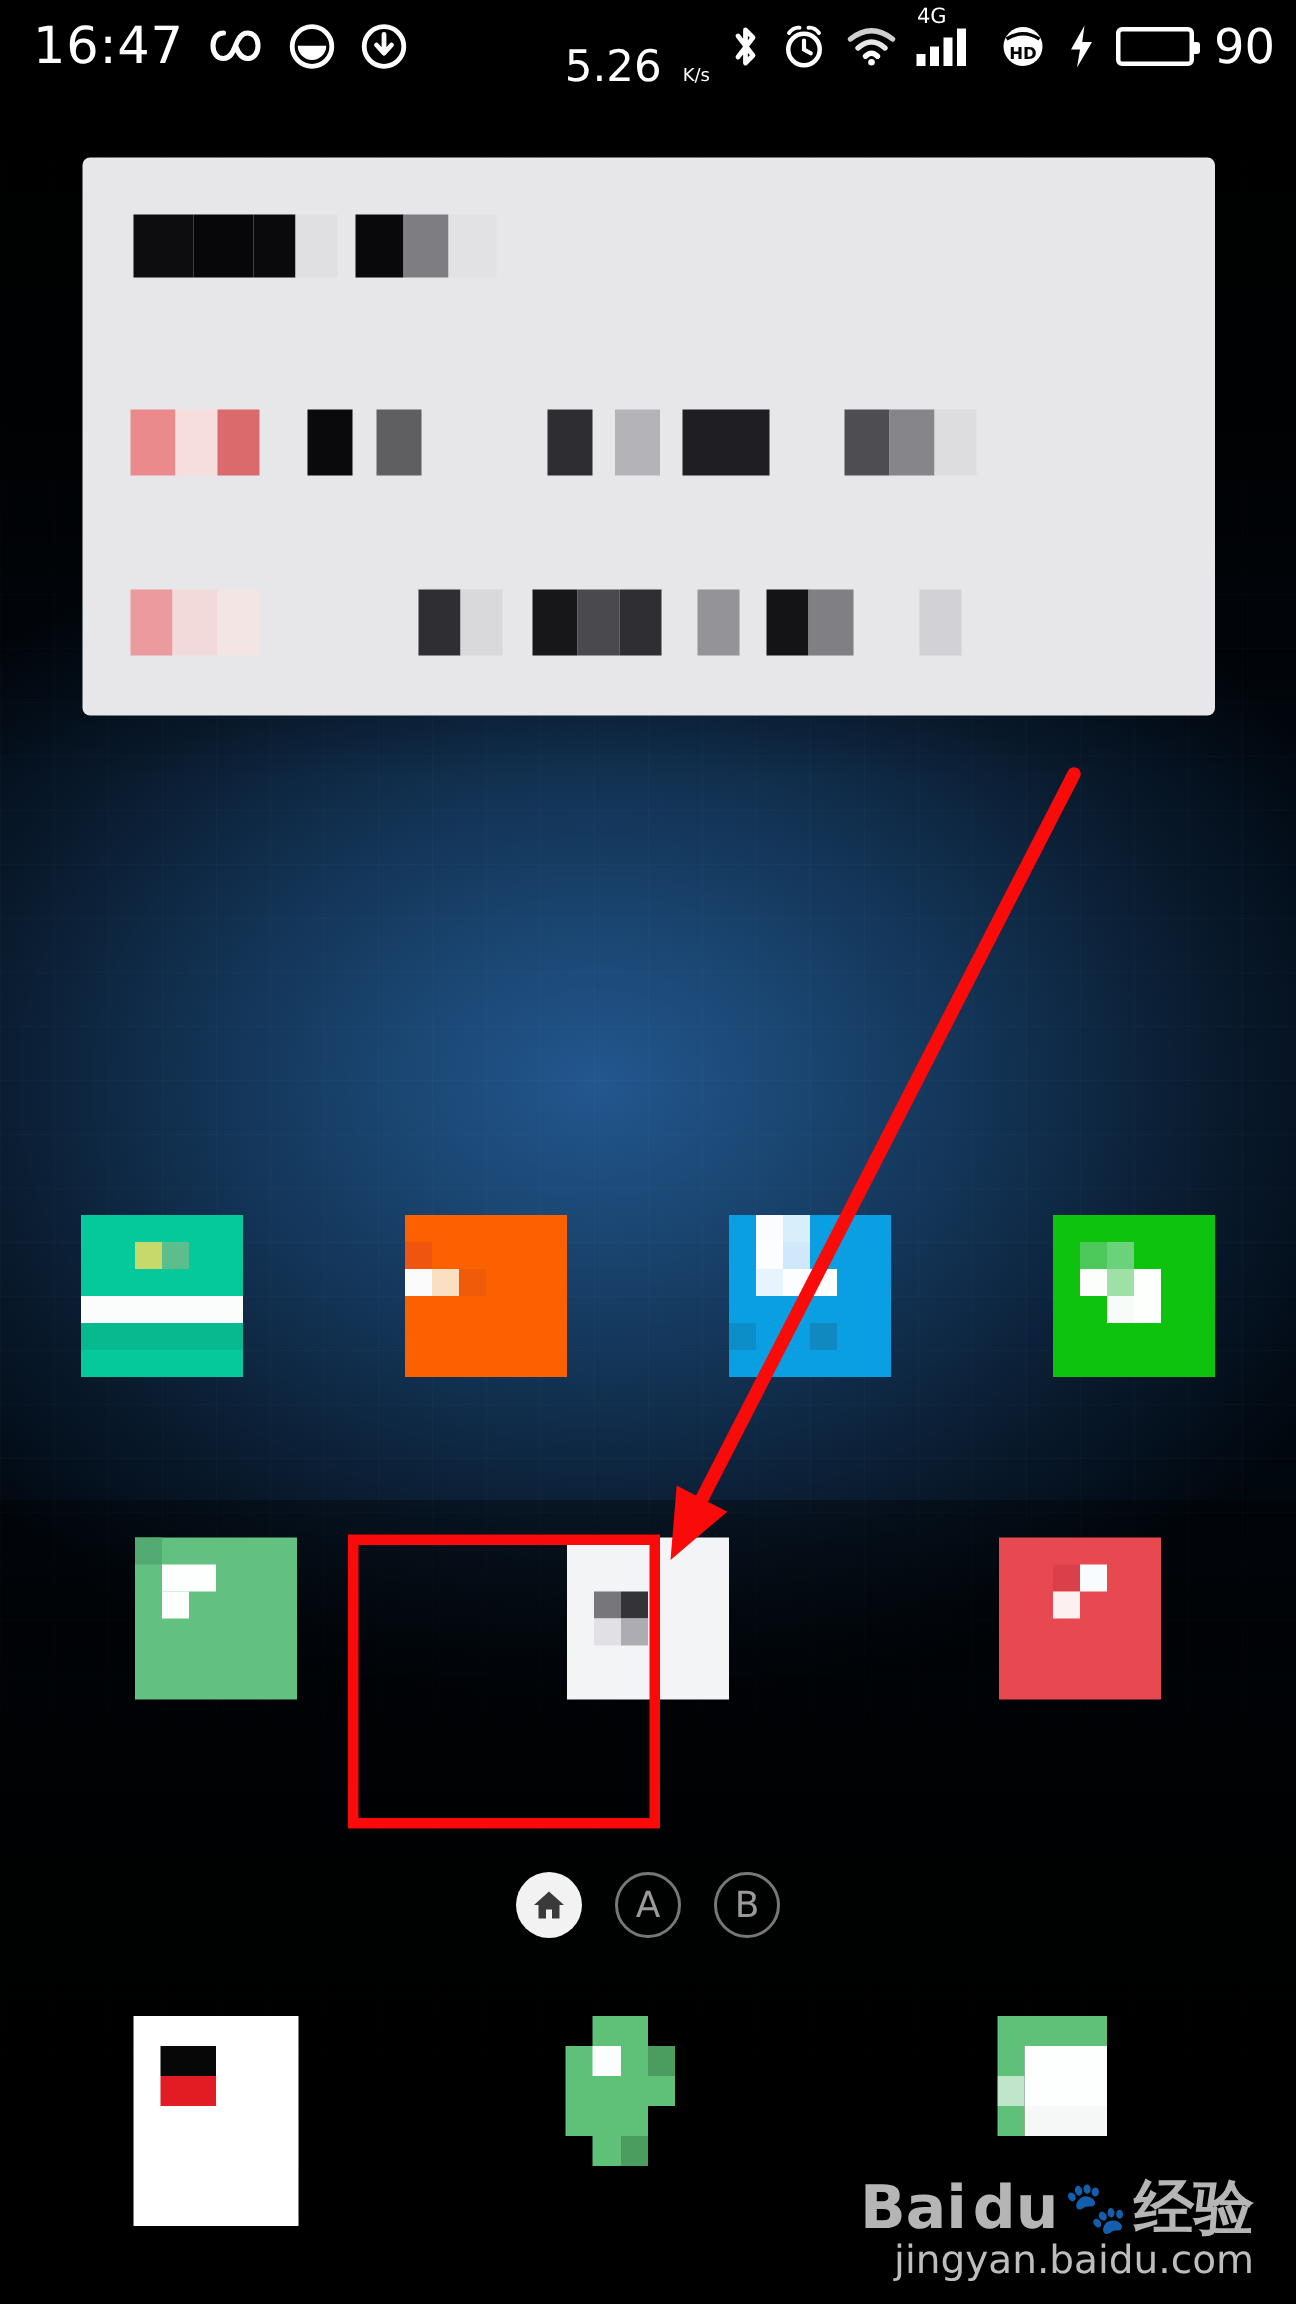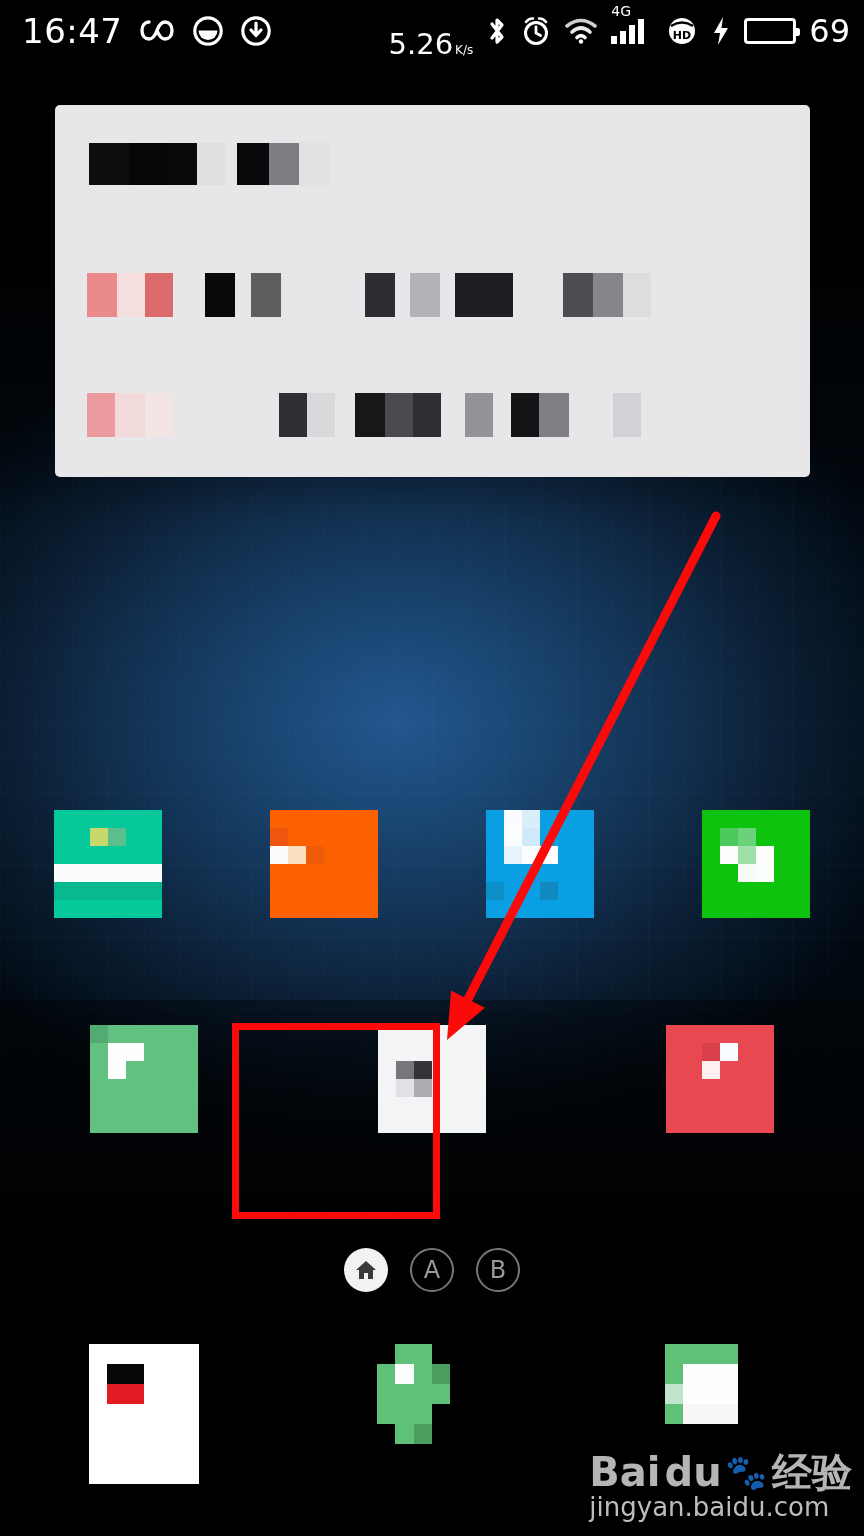--- a/index.html
+++ b/index.html
@@ -77,21 +77,21 @@
     font-family: "DejaVu Sans", sans-serif;
   }
   .sb-right {
     margin-left: auto;
     display: flex; align-items: center; gap: 13px;
     padding-right: 14px;
   }
   .sb-speed {
     font-size: 29px;
     line-height: 1;
-    display: flex; align-items: baseline; gap: 2px;
+    display: flex; align-items: baseline; gap: 14px;
     font-family: "DejaVu Sans", sans-serif;
     margin-top: 27px;
   }
   .sb-speed .unit { font-size: 12px; }
   .sb-batt-num {
     font-size: 32px;
     line-height: 1;
     font-family: "DejaVu Sans", sans-serif;
   }
   .ic { display: inline-flex; align-items: center; justify-content: center; }
@@ -234,23 +234,23 @@
     width: 110px; height: 140px;
     display: grid;
     grid-template-columns: repeat(6, 1fr);
     grid-template-rows: repeat(7, 1fr);
   }
   .dock-icon span { display:block; }
 
   
   .watermark {
     position: absolute;
-    right: 12px; bottom: 14px;
+    right: 28px; bottom: 14px;
     z-index: 36;
-    text-align: left;
+    text-align: right;
     opacity: 0.88;
   }
   .wm-main {
     display:flex; align-items:center; justify-content:center; gap:4px;
     font-size: 40px; font-weight: bold;
     color: #cfcfcf;
     text-shadow: 0 1px 2px rgba(0,0,0,0.8);
     font-family: "DejaVu Sans", sans-serif;
     line-height: 1;
   }
@@ -340,21 +340,21 @@
           </svg>
       </span>
       <span class="ic">
         <svg width="20" height="30" viewBox="0 0 20 30">
             <path d="M12 1 L3 17 L9 17 L7 29 L17 12 L10.5 12 Z" fill="#fff"></path>
           </svg>
       </span>
       <span class="battery">
         <span class="fill" style="width: 69%; background: rgb(46, 204, 31);"></span>
       </span>
-      <span class="sb-batt-num">69</span>
+      <span class="sb-batt-num">90</span>
     </div>
   </div>
 
   <div class="notif-card" id="notif-card" style="background: rgb(231, 231, 233);">
       <div class="blur-row" style="left: 0px; top: 38px; width: 755px; height: 50px;">
         <span class="blk" style="position: absolute; left: 34px; top: 0px; width: 40px; height: 42px; background: rgb(13, 13, 16);"></span>
         <span class="blk" style="position: absolute; left: 74px; top: 0px; width: 40px; height: 42px; background: rgb(7, 7, 9);"></span>
         <span class="blk" style="position: absolute; left: 114px; top: 0px; width: 28px; height: 42px; background: rgb(10, 10, 13);"></span>
         <span class="blk" style="position: absolute; left: 142px; top: 0px; width: 28px; height: 42px; background: rgb(224, 224, 226);"></span>
         <span class="blk" style="position: absolute; left: 182px; top: 0px; width: 32px; height: 42px; background: rgb(9, 9, 12);"></span>

